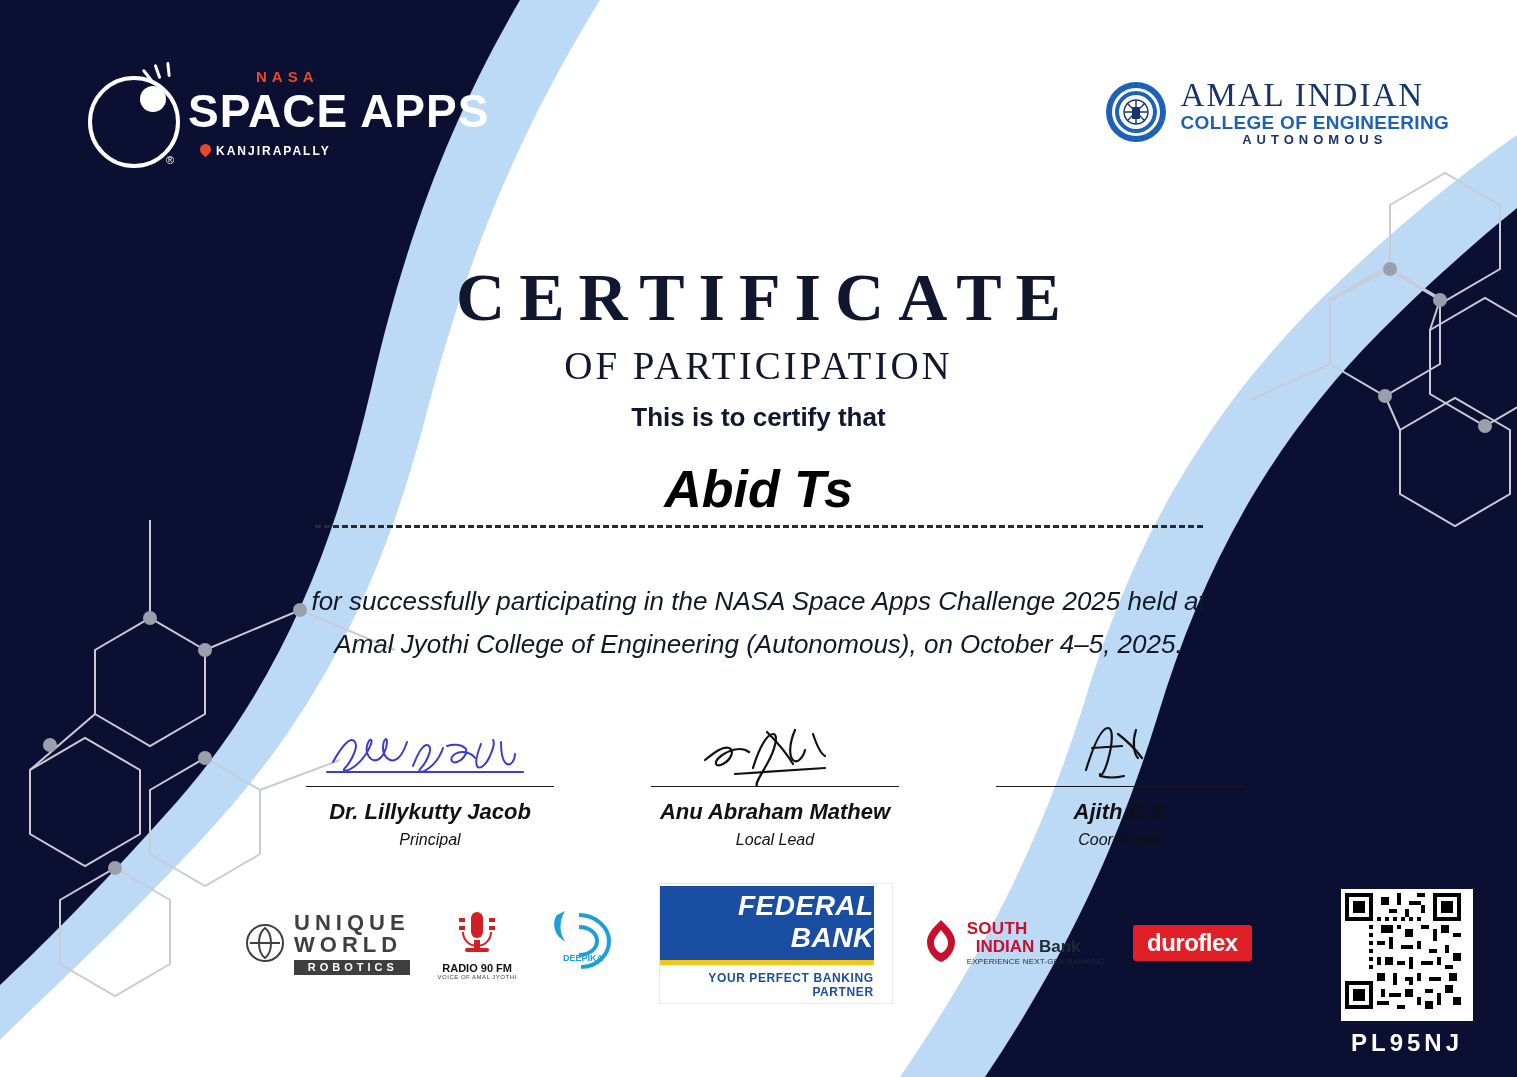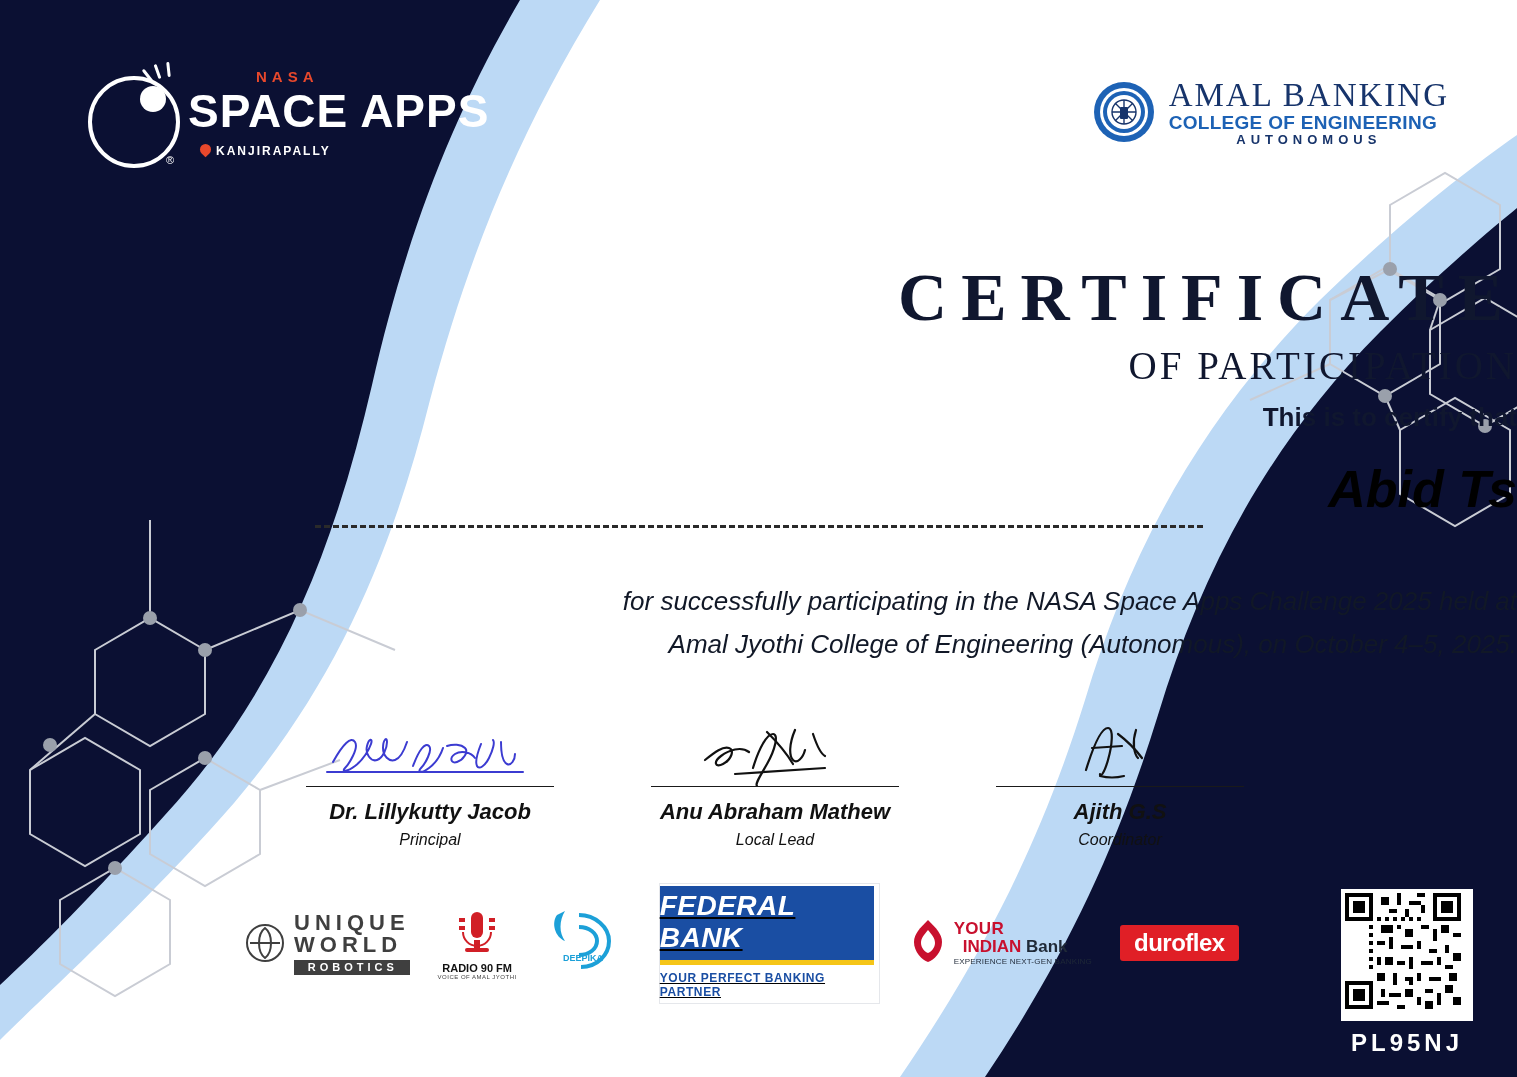--- a/index.html
+++ b/index.html
@@ -137,21 +137,21 @@
     letter-spacing: 5px;
     text-align: center;
   }
 
   
   .content {
     position: absolute;
     left: 0;
     top: 0;
     width: 1517px;
-    text-align: right;
+    text-align: center;
   }
   .title {
     margin-top: 258px;
     font-family: "Liberation Serif", serif;
     font-size: 68px;
     font-weight: bold;
     letter-spacing: 14px;
     color: #10172f;
     padding-left: 14px;
   }
@@ -252,24 +252,23 @@
 
   .radio { text-align: center; }
   .radio-name { font-size: 11px; font-weight: bold; color: #111; margin-top: 2px; }
   .radio-sub { font-size: 6px; color: #444; letter-spacing: 0.5px; }
 
   .deepika { text-align: center; position: relative; }
 
   .federal {
     background: #ffffff;
     border: 1px solid #e5e7eb;
-    text-align: left;
-    padding: 2px 5px 4px 0;
+    text-align: right;
+    padding: 2px 18px 4px 0;
     width: 214px;
-    text-decoration: underline;
   }
   .federal-top {
     background: #1a4ea3;
     color: #ffffff;
     font-size: 28px;
     font-weight: bold;
     font-style: italic;
     letter-spacing: 0.5px;
     padding: 4px 0 6px 0;
   }
@@ -409,21 +408,21 @@
         <g stroke="#17346b" stroke-width="1.4" fill="none">
           <circle cx="31" cy="31" r="12"></circle>
           <path d="M19 31 h24 M31 19 v24 M22 22 l18 18 M40 22 l-18 18"></path>
         </g>
         <g fill="#17346b">
           <rect x="27" y="26" width="8" height="12" rx="1"></rect>
         </g>
       </svg>
     </div>
     <div class="ajce-text">
-      <div class="ajce-name">AMAL BANKING</div>
+      <div class="ajce-name">AMAL INDIAN</div>
       <div class="ajce-sub">COLLEGE OF ENGINEERING</div>
       <div class="ajce-auto">AUTONOMOUS</div>
     </div>
   </div>
 
   <div class="content">
     <div class="title">CERTIFICATE</div>
     <div class="subtitle">OF PARTICIPATION</div>
     <div class="certify-line">This is to certify that</div>
     <div class="recipient">Abid Ts</div>
@@ -564,21 +563,21 @@
           <svg width="40" height="46" viewBox="0 0 40 46" xmlns="http://www.w3.org/2000/svg">
             <g fill="#c8102e">
               <path d="M20 2 c-8 8 -14 14 -14 22 c0 10 8 18 14 20 c6 -2 14 -10 14 -20 c0 -8 -6 -14 -14 -22z"></path>
             </g>
             <g fill="#ffffff">
               <path d="M20 12 c-4 5 -7 8 -7 13 c0 5 4 9 7 10 c3 -1 7 -5 7 -10 c0 -5 -3 -8 -7 -13z"></path>
             </g>
           </svg>
         </div>
         <div class="sib-txt">
-          <div class="sib-l1">YOUR</div>
+          <div class="sib-l1">SOUTH</div>
           <div class="sib-l2">
             <span>INDIAN</span><em> Bank</em>
           </div>
           <div class="sib-l3">EXPERIENCE NEXT-GEN BANKING</div>
         </div>
       </div>
     </div>
 
     <div class="sponsor">
       <div class="duroflex">duroflex</div>

